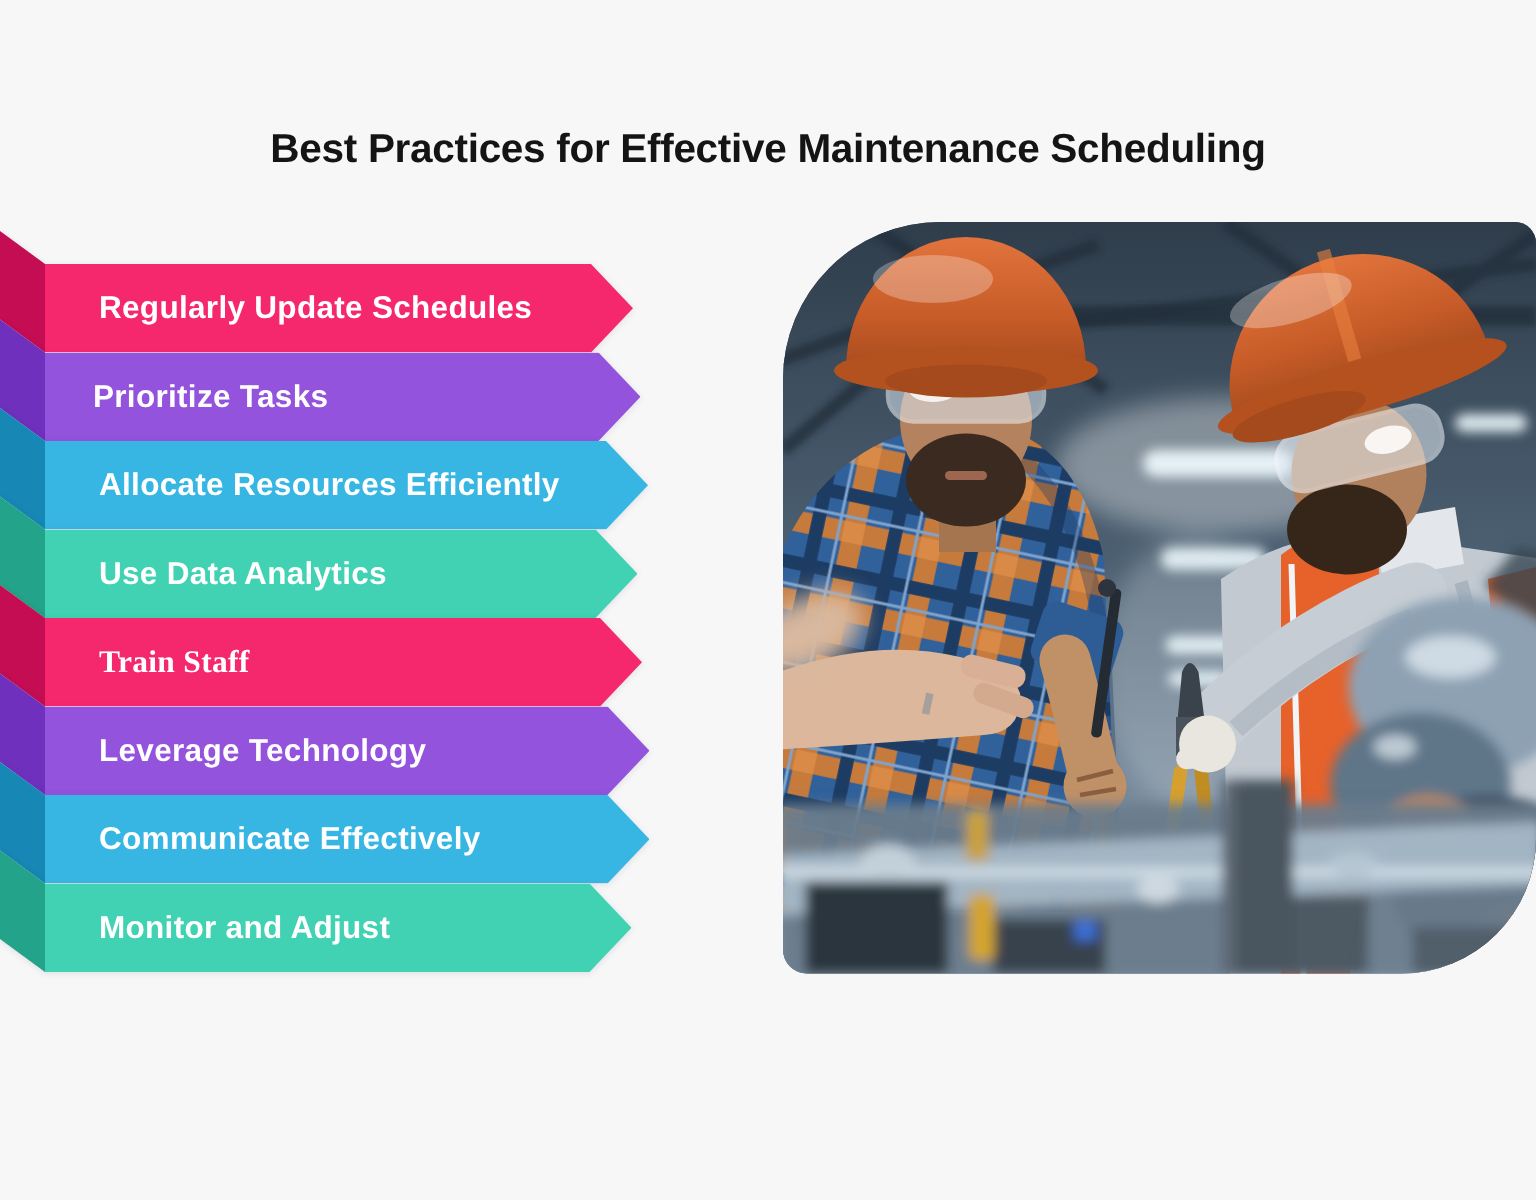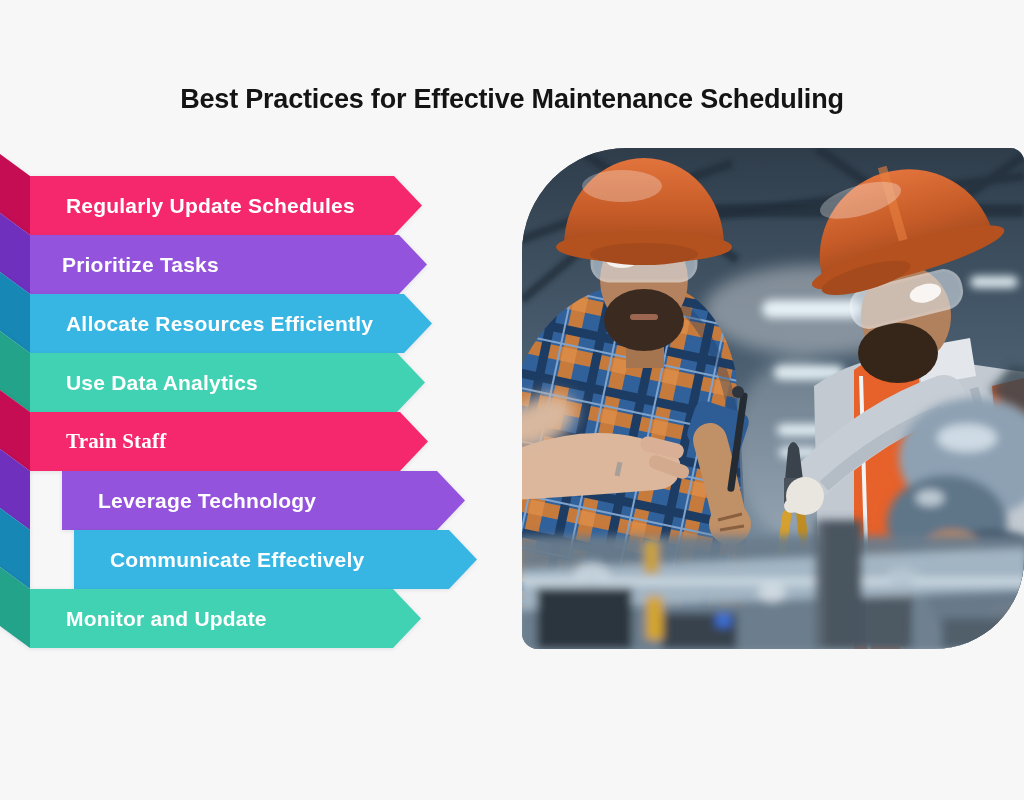--- a/index.html
+++ b/index.html
@@ -48,22 +48,22 @@
     font-size:21px;
     font-weight:700;
     letter-spacing:.2px;
     white-space:nowrap;
   }
   .banner:nth-of-type(1){ top:154px; } .banner:nth-of-type(1) .arrow{ width:392px; }
   .banner:nth-of-type(2){ top:213px; } .banner:nth-of-type(2) .arrow{ width:397px;padding-left:32px; }
   .banner:nth-of-type(3){ top:272px; } .banner:nth-of-type(3) .arrow{ width:402px; }
   .banner:nth-of-type(4){ top:331px; } .banner:nth-of-type(4) .arrow{ width:395px; }
   .banner:nth-of-type(5){ top:390px; } .banner:nth-of-type(5) .arrow{ width:398px;font-family:Liberation Serif, serif; }
-  .banner:nth-of-type(6){ top:449px; } .banner:nth-of-type(6) .arrow{ width:403px;margin-left:32px; }
-  .banner:nth-of-type(7){ top:508px; } .banner:nth-of-type(7) .arrow{ width:403px;margin-left:44px; }
+  .banner:nth-of-type(6){ top:449px; } .banner:nth-of-type(6) .arrow{ width:403px; }
+  .banner:nth-of-type(7){ top:508px; } .banner:nth-of-type(7) .arrow{ width:403px; }
   .banner:nth-of-type(8){ top:567px; } .banner:nth-of-type(8) .arrow{ width:391px; }
   
   .photo {
     position:absolute;
     left:522px; top:148px;
     width:502px; height:501px;
     border-radius:105px 14px 90px 16px;
     overflow:hidden;
     background:#3c4c5c;
   }
@@ -112,21 +112,21 @@
 </div>
 <div class="banner" style="--c: #38b6e3; --fold: #1787b5;">
   <div class="fold"></div>
   <div class="arrow">
     <span class="label">Communicate Effectively</span>
   </div>
 </div>
 <div class="banner" style="--c: #40d2b2; --fold: #23a389;">
   <div class="fold"></div>
   <div class="arrow">
-    <span class="label">Monitor and Update</span>
+    <span class="label">Monitor and Adjust</span>
   </div>
 </div>
 
 <div class="photo">
 <svg viewBox="0 0 502 501" xmlns="http://www.w3.org/2000/svg">
   <defs>
     <linearGradient id="bg" x1="0" y1="0" x2="0" y2="1">
       <stop offset="0" stop-color="#2f3d4b"></stop>
       <stop offset="0.45" stop-color="#4c6072"></stop>
       <stop offset="0.75" stop-color="#74889a"></stop>

